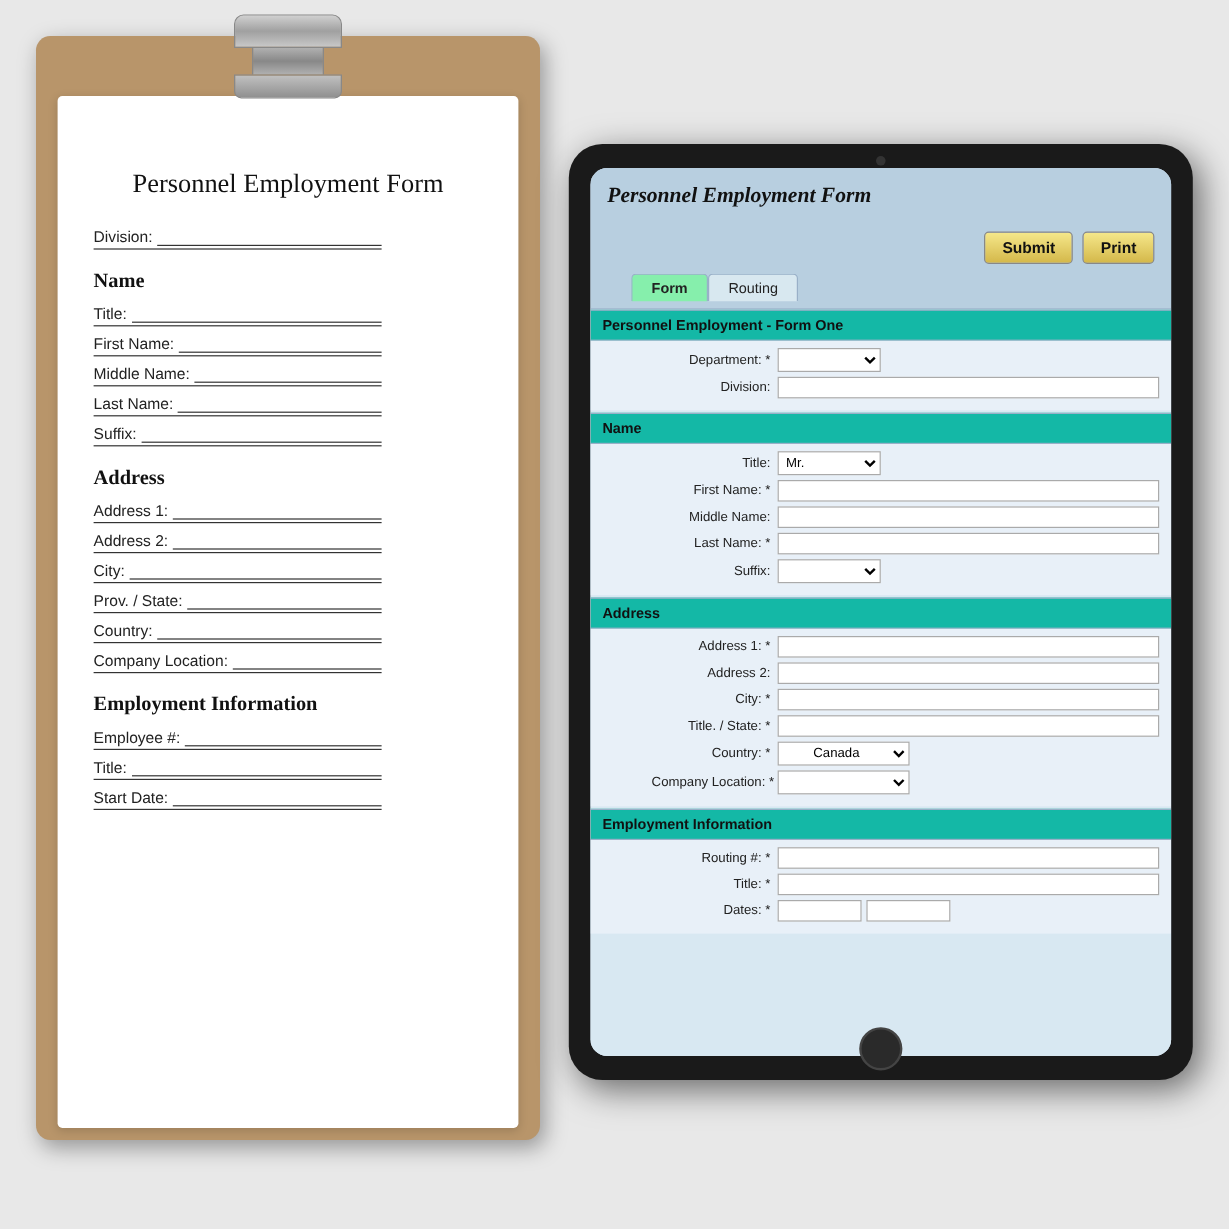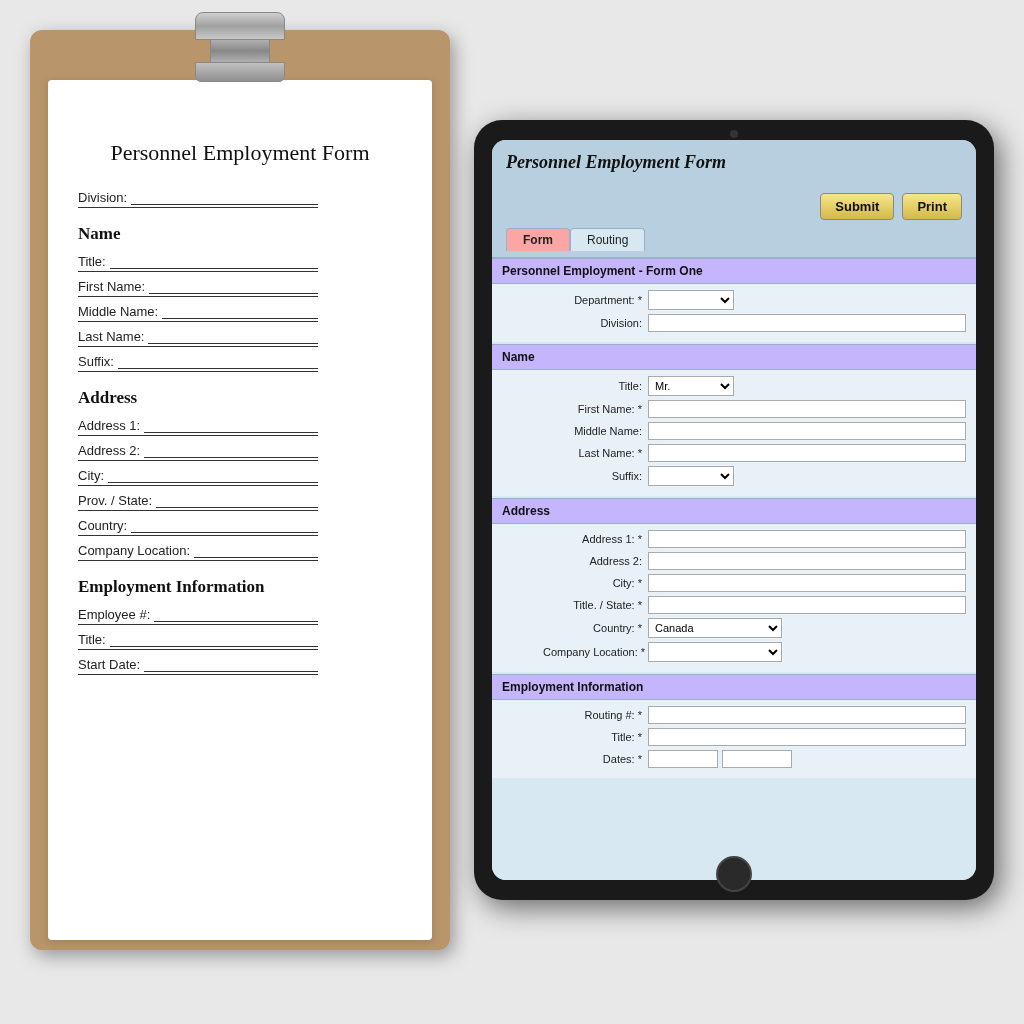--- a/index.html
+++ b/index.html
@@ -197,34 +197,35 @@
       padding: 4px 16px;
       font-size: 12px;
       border: 1px solid #99b0c8;
       border-bottom: none;
       cursor: pointer;
       background: #d8e8f0;
       border-radius: 4px 4px 0 0;
       color: #222;
     }
     .form-tab.active {
-      background: #fca5a5;
+      background: #86efac;
       font-weight: bold;
+      margin-left: 20px;
     }
     .form-body {
       flex: 1;
       overflow-y: auto;
       background: #d8e8f2;
       padding: 0;
     }
     .form-section {
       margin: 0 0 2px 0;
     }
     .form-section-header {
-      background: #c4b5fd;
+      background: #14b8a6;
       padding: 5px 10px;
       font-size: 12px;
       font-weight: bold;
       color: #111;
       border-top: 1px solid #99b0c8;
       border-bottom: 1px solid #99b0c8;
     }
     .form-section-body {
       background: #e8f0f8;
       padding: 6px 10px;
@@ -255,21 +256,22 @@
       height: 20px;
       border: 1px solid #aaa;
       background: #fff;
       font-size: 11px;
       padding: 0 2px;
     }
     .select-short {
       width: 86px;
     }
     .select-medium {
-      width: 134px;
+      width: 110px;
+      text-align: center;
     }
   </style>
 </head>
 <body>
 
 <div class="clipboard-container">
   <div class="clipboard-board"></div>
   <div class="clipboard-clip">
     <div class="clip-top"></div>
     <div class="clip-middle"></div>

